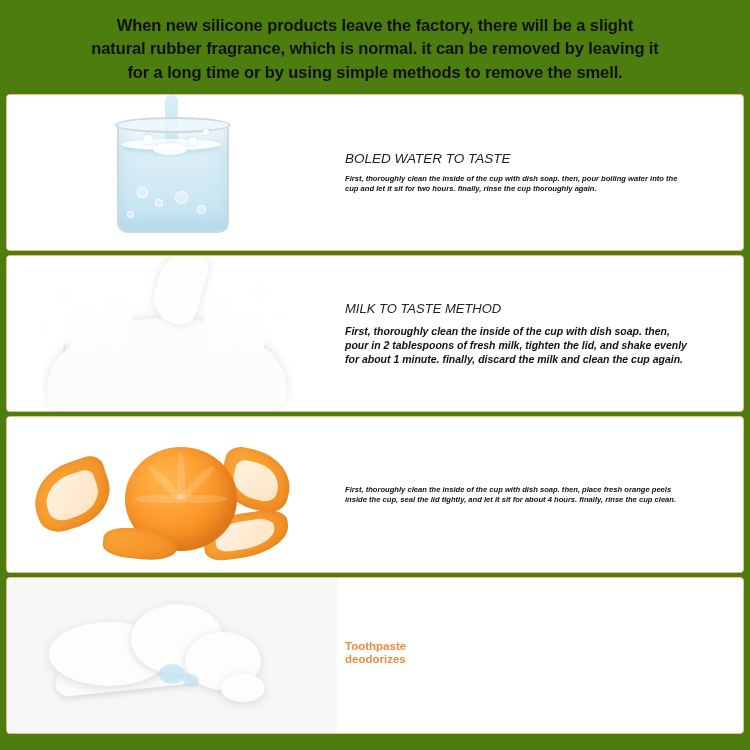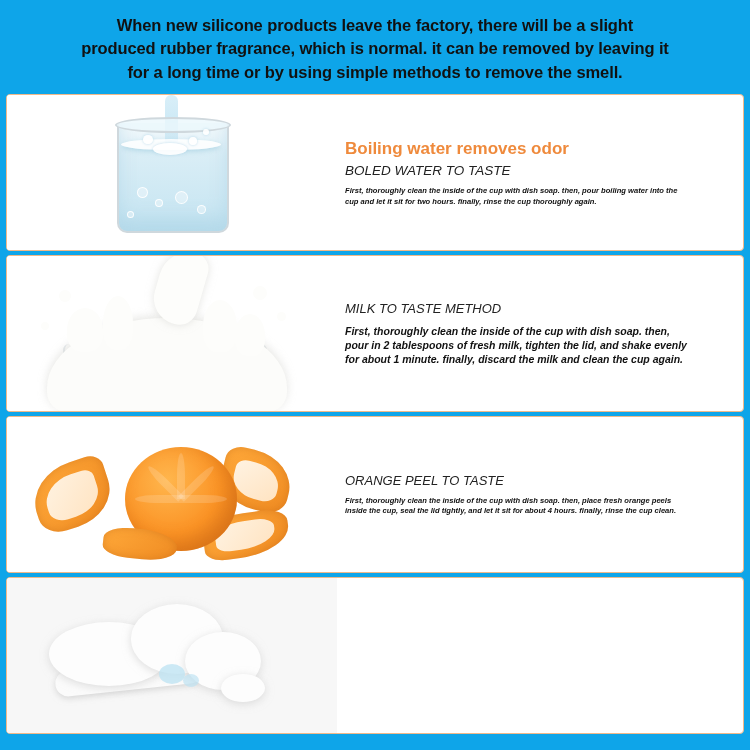--- a/index.html
+++ b/index.html
@@ -12,21 +12,21 @@
     background: #ffffff;
     font-family: "Liberation Sans", sans-serif;
     color: #1a1a1a;
     overflow: hidden;
   }
 
   .page {
     width: 750px;
     height: 750px;
     position: relative;
-    background: #0ea5e9;
+    background: #4d7c0f;
   }
 
   
   .header {
     padding: 14px 18px 10px 18px;
     text-align: center;
   }
   .header-line {
     font-size: 16.5px;
     font-weight: bold;
@@ -246,21 +246,21 @@
     white-space: nowrap;
   }
 </style>
 </head>
 <body>
 
 <div class="page">
 
   <div class="header">
     <div class="header-line">When new silicone products leave the factory, there will be a slight</div>
-    <div class="header-line">produced rubber fragrance, which is normal. it can be removed by leaving it</div>
+    <div class="header-line">natural rubber fragrance, which is normal. it can be removed by leaving it</div>
     <div class="header-line">for a long time or by using simple methods to remove the smell.</div>
   </div>
 
   <div class="cards">
 
     <div class="card c1">
       <div class="art">
         <div class="glass-scene">
           <div class="pour"></div>
           <div class="glass"></div>
@@ -272,21 +272,20 @@
           <div class="splash" style="left:196px; top:34px; width:6px; height:6px;"></div>
           <div class="bubble" style="left:130px; top:92px; width:9px; height:9px;"></div>
           <div class="bubble" style="left:148px; top:104px; width:6px; height:6px;"></div>
           <div class="bubble" style="left:168px; top:96px; width:11px; height:11px;"></div>
           <div class="bubble" style="left:190px; top:110px; width:7px; height:7px;"></div>
           <div class="bubble" style="left:120px; top:116px; width:5px; height:5px;"></div>
           <div class="visually-hidden">water being poured into a clear glass</div>
         </div>
       </div>
       <div class="txt">
-        <div class="title-orange">Boiling water removes odor</div>
         <div class="subtitle-dark">BOLED WATER TO TASTE</div>
         <div class="body-text">First, thoroughly clean the inside of the cup with dish soap. then, pour boiling water into the cup and let it sit for two hours. finally, rinse the cup thoroughly again.</div>
       </div>
     </div>
 
     <div class="card c2">
       <div class="art">
         <div class="milk-scene">
           <div class="milk-glass"></div>
           <div class="milk-mass"></div>
@@ -322,36 +321,36 @@
             <div class="seg" style="left:52px; top:6px; width:8px; height:46px; transform:rotate(45deg);"></div>
             <div class="seg" style="left:52px; top:6px; width:8px; height:46px; transform:rotate(-45deg);"></div>
             <div class="seg" style="left:52px; top:6px; width:8px; height:46px; transform:rotate(90deg);"></div>
             <div class="seg" style="left:52px; top:6px; width:8px; height:46px; transform:rotate(-90deg);"></div>
           </div>
           <div class="peel" style="left:96px; top:112px; width:74px; height:30px; border-radius:40% 50% 45% 35%; transform:rotate(6deg);"></div>
           <div class="visually-hidden">peeled orange with peel pieces</div>
         </div>
       </div>
       <div class="txt">
-        <div class="subtitle-dark">ORANGE PEEL TO TASTE</div>
         <div class="body-text">First, thoroughly clean the inside of the cup with dish soap. then, place fresh orange peels inside the cup, seal the lid tightly, and let it sit for about 4 hours. finally, rinse the cup clean.</div>
       </div>
     </div>
 
     <div class="card c4">
       <div class="art">
         <div class="paste-scene">
           <div class="brush-head"></div>
           <div class="paste-blob" style="left:42px; top:44px; width:120px; height:64px;"></div>
           <div class="paste-blob" style="left:124px; top:26px; width:92px; height:70px;"></div>
           <div class="paste-blob" style="left:178px; top:54px; width:76px; height:58px;"></div>
           <div class="paste-stripe" style="left:152px; top:86px; width:26px; height:20px; opacity:.8;"></div>
           <div class="paste-stripe" style="left:176px; top:96px; width:16px; height:13px; opacity:.7;"></div>
           <div class="paste-blob" style="left:214px; top:96px; width:44px; height:28px;"></div>
           <div class="visually-hidden">toothpaste on a toothbrush head</div>
         </div>
       </div>
       <div class="txt">
+        <div class="title-orange">Toothpaste deodorizes</div>
       </div>
     </div>
 
   </div>
 </div>
 
 </body></html>

